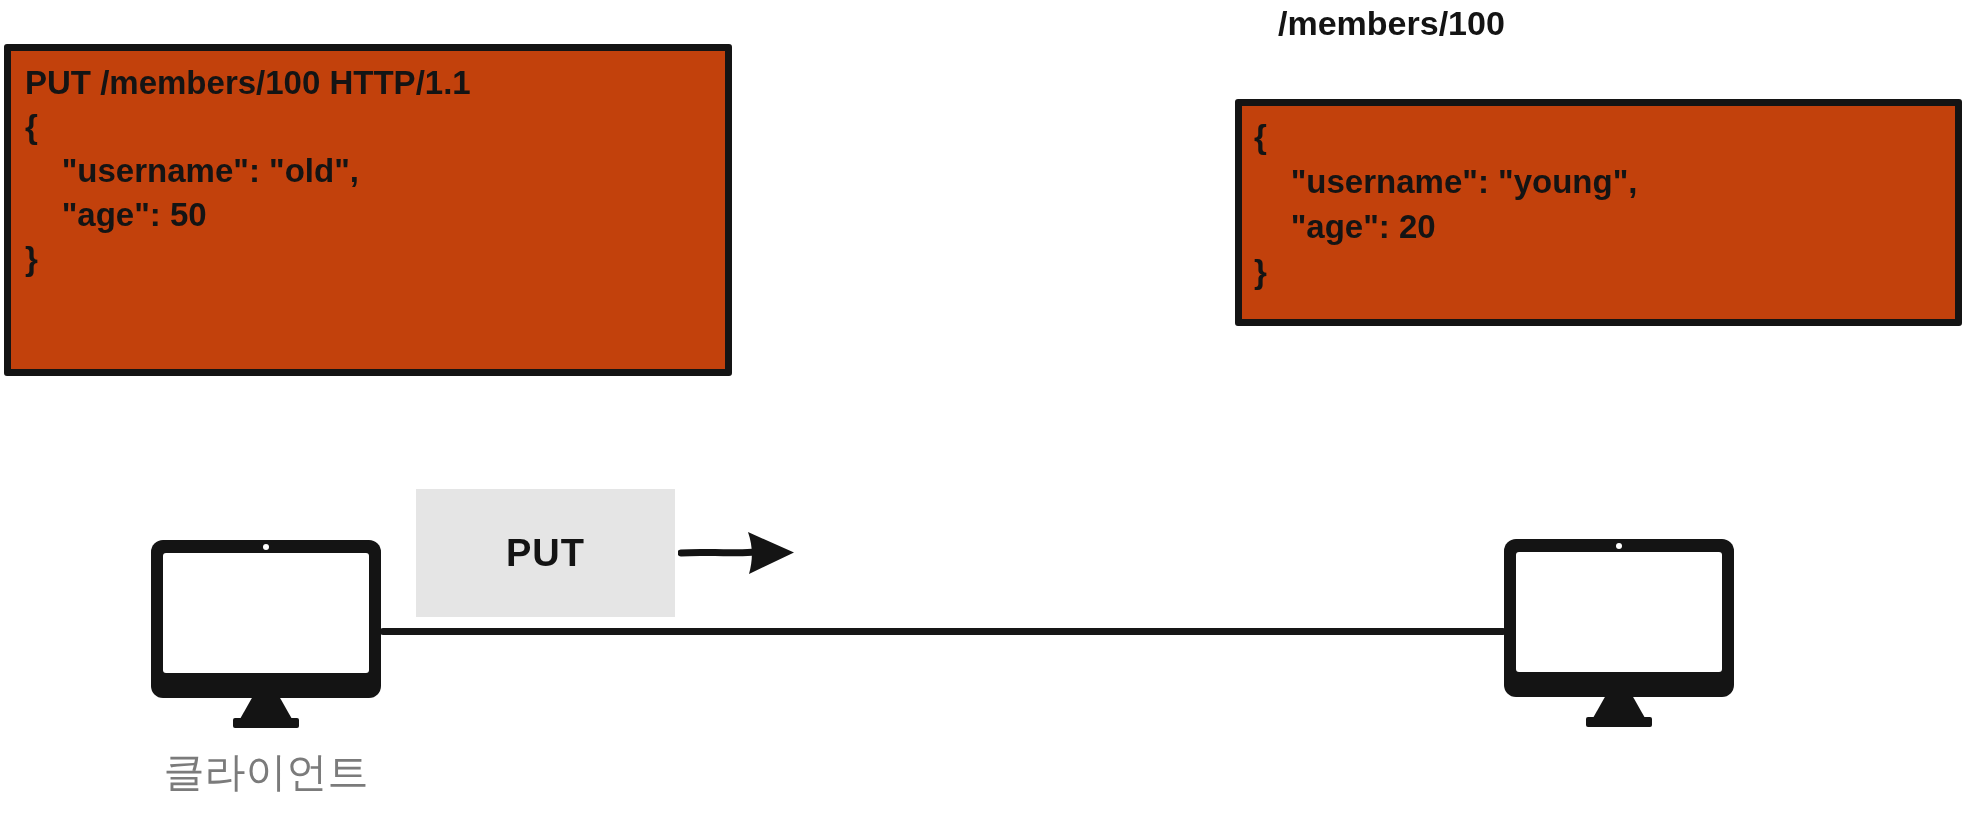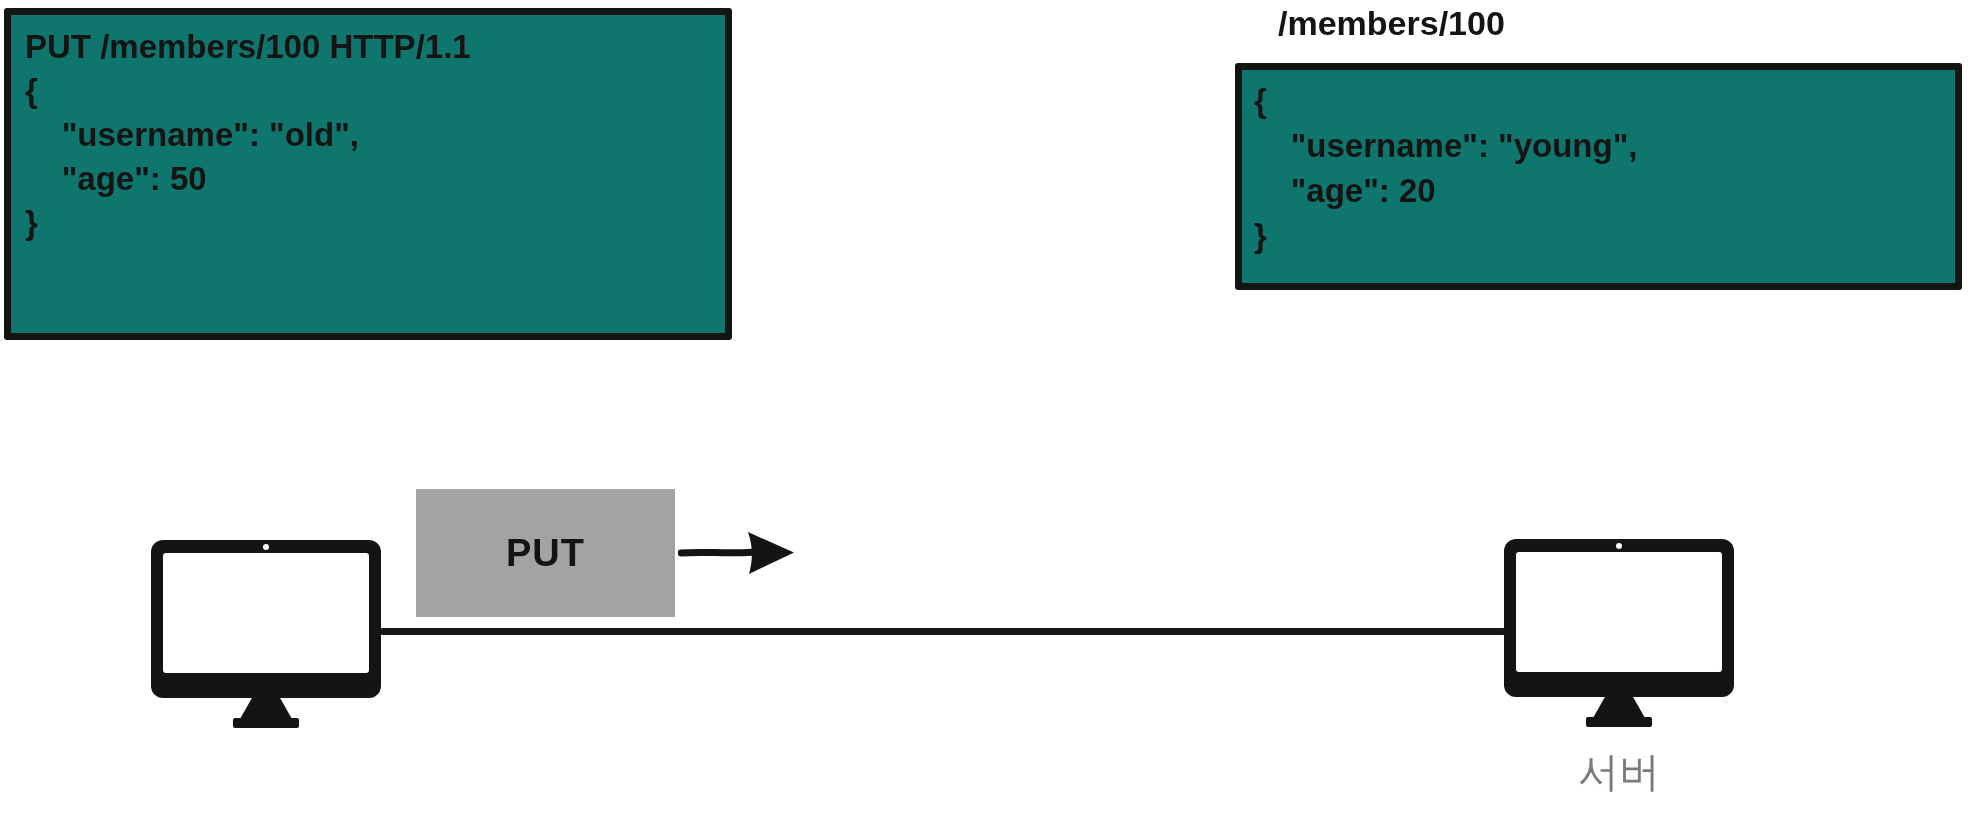--- a/index.html
+++ b/index.html
@@ -5,40 +5,40 @@
   html,body { margin:0; padding:0; background:#ffffff; }
   .canvas {
     position:relative; width:1972px; height:828px; background:#ffffff;
     font-family:"Liberation Sans","DejaVu Sans",sans-serif;
     color:#141414; overflow:hidden;
   }
 
   
   .sketch-box {
     position:absolute; border:7px solid #141414; border-radius:3px;
-    background:#0f766e; box-sizing:border-box;
+    background:#c2410c; box-sizing:border-box;margin-top:36px;
   }
   .request-box { left:4px; top:8px; width:728px; height:332px; padding:10px 0 0 14px; }
   .resource-box { left:1235px; top:63px; width:727px; height:227px; padding:8px 0 0 12px; }
 
   .code-line {
     display:block; white-space:pre; font-weight:700; font-size:33px;
     line-height:44px; color:#141414;
   }
   .resource-box .code-line { line-height:45px; }
 
   .resource-title {
     position:absolute; left:1278px; top:4px; font-size:34px; font-weight:700;
     color:#141414; white-space:pre;
   }
 
   
   .method-box {
     position:absolute; left:416px; top:489px; width:259px; height:128px;
-    background:#a3a3a3; display:flex; align-items:center; justify-content:center;
+    background:#e5e5e5; display:flex; align-items:center; justify-content:center;
   }
   .method-label { font-size:38px; font-weight:700; color:#141414; letter-spacing:1px; }
 
   
   .arrow { position:absolute; left:678px; top:524px; width:120px; height:58px; }
 
   
   .connection-line {
     position:absolute; left:380px; top:628px; width:1126px; height:7px;
     background:#161616; border-radius:3px;
@@ -95,23 +95,23 @@
 
   <div class="connection-line"></div>
 
   <div class="monitor monitor-client">
     <div class="m-frame"></div>
     <div class="m-cam"></div>
     <div class="m-screen"></div>
     <div class="m-neck"></div>
     <div class="m-base"></div>
   </div>
+  <div class="node-label client-label">클라이언트</div>
 
   <div class="monitor monitor-server">
     <div class="m-frame"></div>
     <div class="m-cam"></div>
     <div class="m-screen"></div>
     <div class="m-neck"></div>
     <div class="m-base"></div>
   </div>
-  <div class="node-label server-label">서버</div>
 
 </div>
 
 </body></html>

